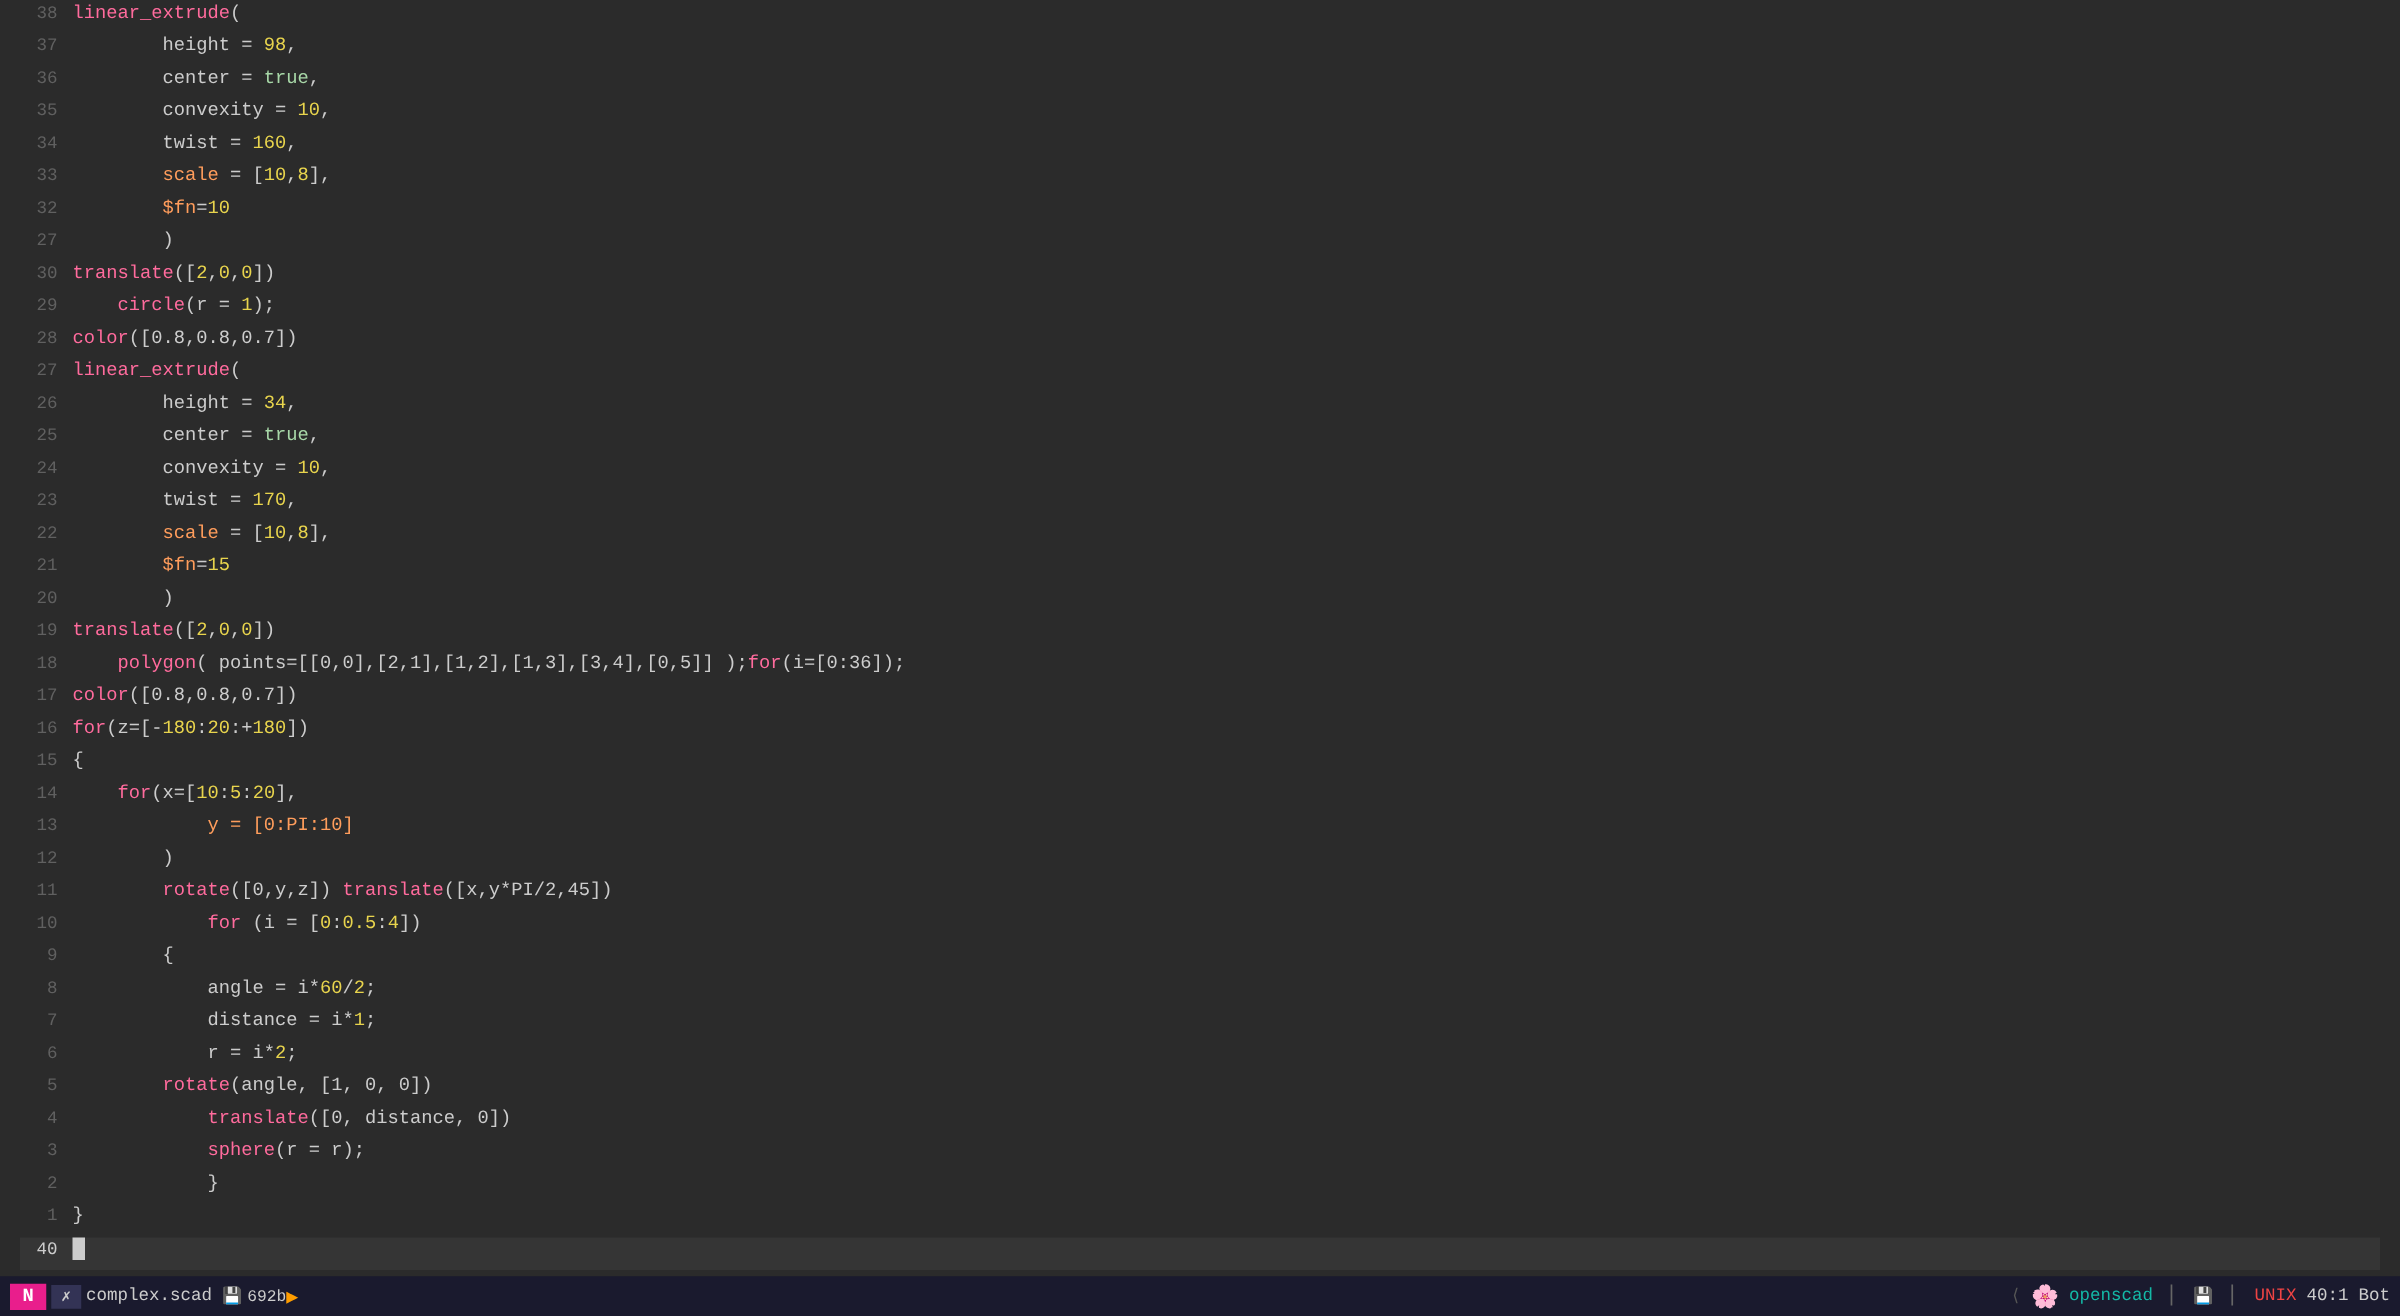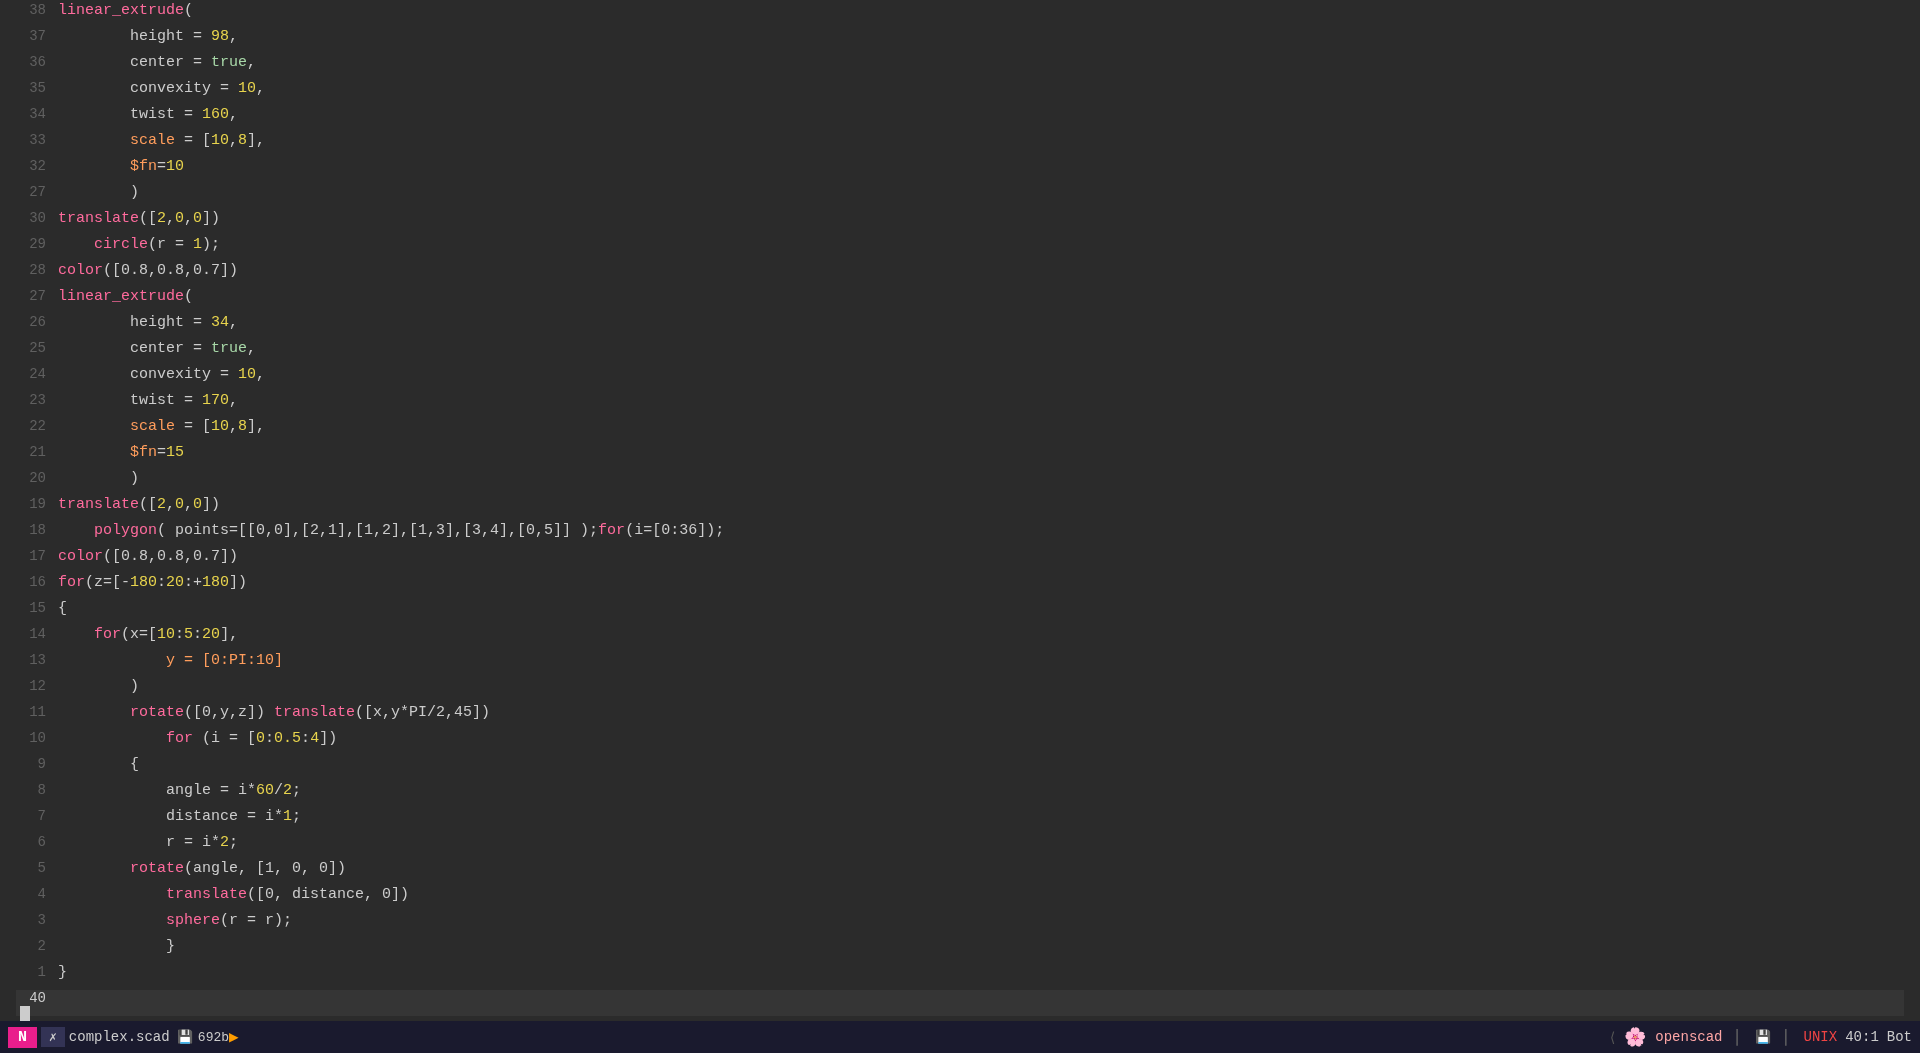--- a/index.html
+++ b/index.html
@@ -122,40 +122,39 @@
       font-size: 14px;
       font-family: 'Courier New', monospace;
     }
 
     .status-plugin {
       color: #ff6b9d;
       font-size: 18px;
     }
 
     .status-openscad {
-      color: #fca5a5;
+      color: #14b8a6;
       font-size: 14px;
     }
 
     .status-unix {
       color: #ef4444;
     }
 
     .status-pos {
       color: #cccccc;
       font-family: Liberation Mono, monospace;
     }
 
     .status-bot {
       color: #cccccc;
     }
 
     .cursor-line {
       background-color: rgba(255,255,255,0.05);
-      flex-direction: column;
     }
 
     .cursor-block {
       display: inline-block;
       background-color: #cccccc;
       width: 10px;
       height: 18px;
       vertical-align: middle;
     }
 

